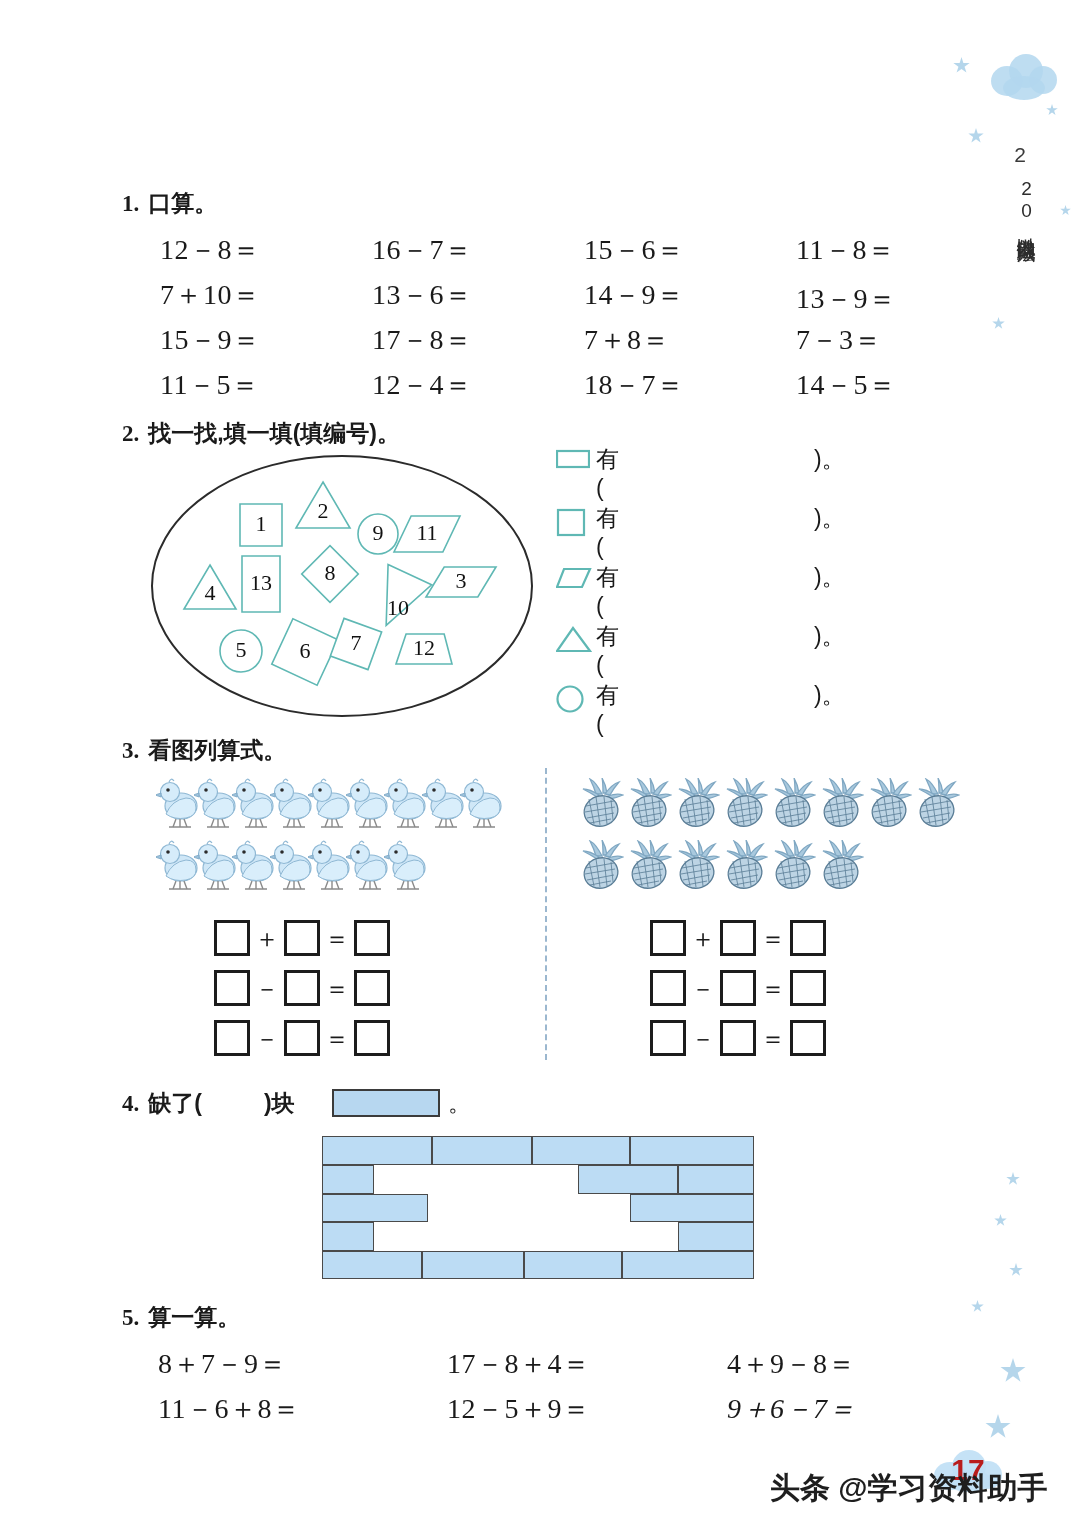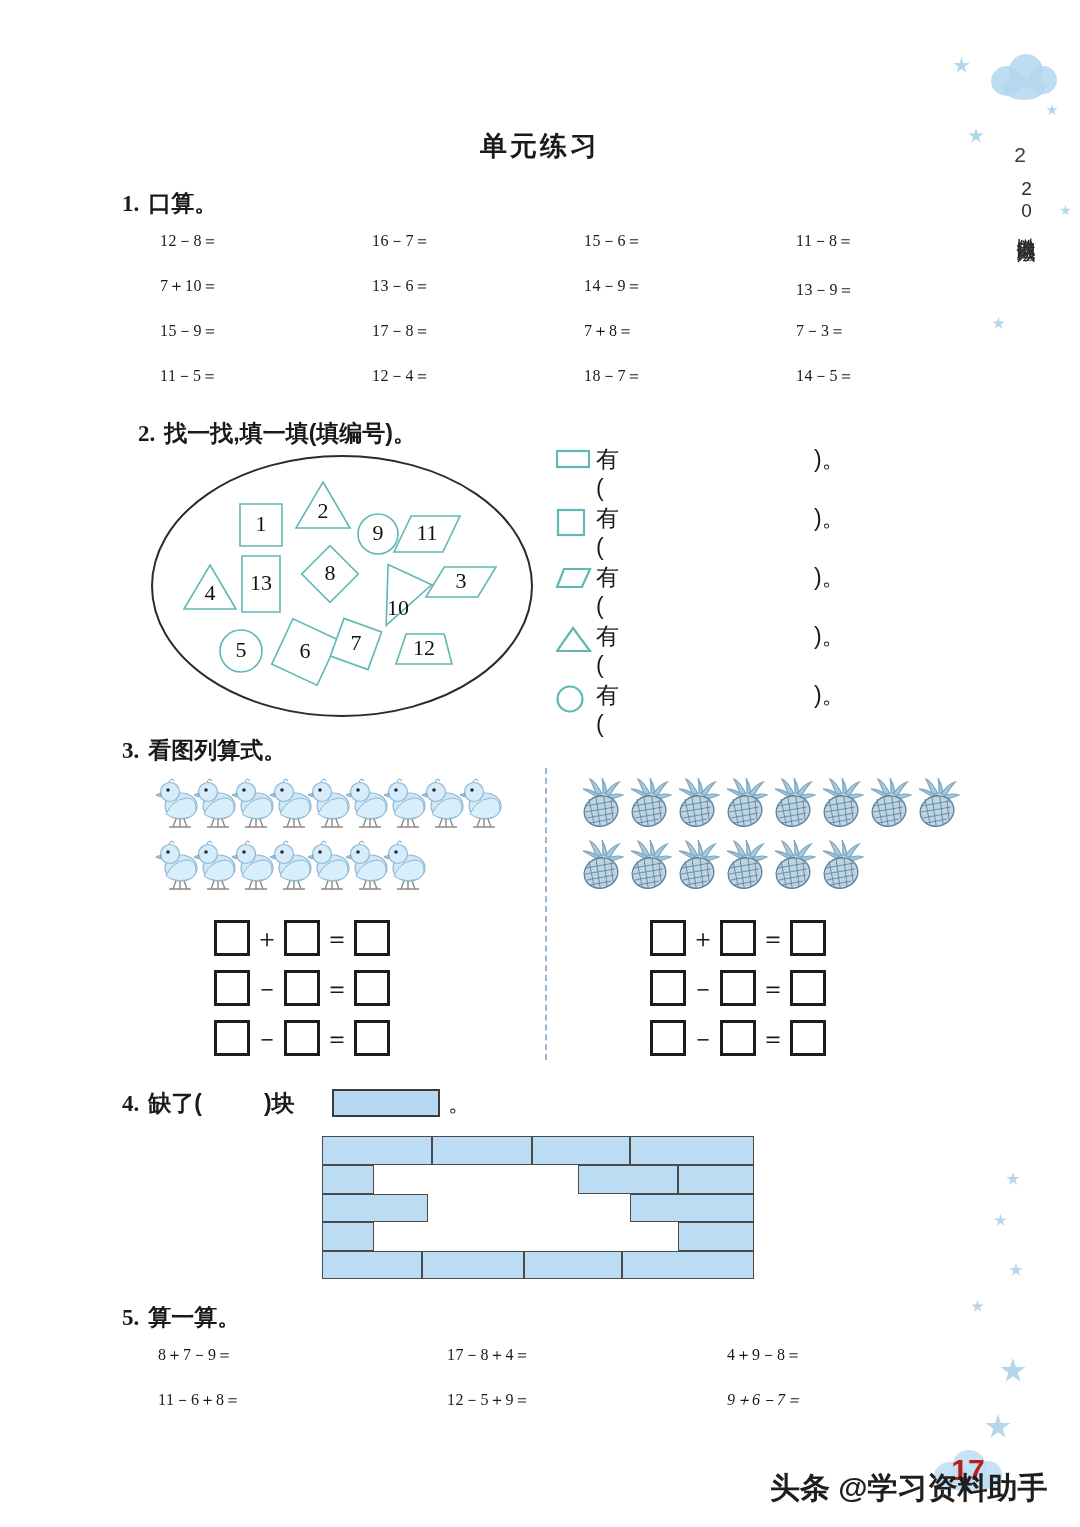--- a/index.html
+++ b/index.html
@@ -35,21 +35,21 @@
     font-size:27px;font-weight:bold;letter-spacing:3px;
     font-family:"Liberation Sans",sans-serif;
   }
   .q-head{
     position:absolute;font-size:23px;white-space:nowrap;
     font-family:"Liberation Sans",sans-serif;font-weight:bold;
   }
   .q-head .num{font-family:"Liberation Serif",serif;font-weight:bold;margin-right:9px;}
 
   
-  .eq{position:absolute;font-size:16px;white-space:nowrap;letter-spacing:.5px;}
+  .eq{position:absolute;font-size:28px;white-space:nowrap;letter-spacing:.5px;}
 
   
   .oval-wrap{position:absolute;left:148px;top:452px;width:388px;height:268px;}
   .shape-lbl{
     position:absolute;font-size:22px;font-family:"Liberation Serif",serif;
     color:#111;text-align:center;
   }
 
   
   .ansrow{position:absolute;height:38px;}
@@ -107,21 +107,20 @@
   <div class="star" style="left:968px;top:128px;width:16px;height:16px;"></div>
   <div class="star" style="left:1060px;top:205px;width:11px;height:11px;"></div>
   <div class="star" style="left:992px;top:317px;width:13px;height:13px;"></div>
   <div class="star" style="left:1006px;top:1172px;width:14px;height:14px;"></div>
   <div class="star" style="left:994px;top:1214px;width:13px;height:13px;"></div>
   <div class="star" style="left:1009px;top:1263px;width:14px;height:14px;"></div>
   <div class="star" style="left:971px;top:1300px;width:13px;height:13px;"></div>
   <div class="star" style="left:1000px;top:1358px;width:26px;height:26px;"></div>
   <div class="star" style="left:985px;top:1414px;width:26px;height:26px;"></div>
 
-  <div class="title">单元练习</div>
 
   <div class="q-head" style="left:122px;top:188px;">
     <span class="num">1.</span><span>口算。</span>
   </div>
 
   <div class="eq" style="left:160px;top:231px;">12－8＝</div>
   <div class="eq" style="left:160px;top:276px;">7＋10＝</div>
   <div class="eq" style="left:160px;top:321px;">15－9＝</div>
   <div class="eq" style="left:160px;top:366px;">11－5＝</div>
 
@@ -133,21 +132,21 @@
   <div class="eq" style="left:584px;top:231px;">15－6＝</div>
   <div class="eq" style="left:584px;top:276px;">14－9＝</div>
   <div class="eq" style="left:584px;top:321px;">7＋8＝</div>
   <div class="eq" style="left:584px;top:366px;">18－7＝</div>
 
   <div class="eq" style="left:796px;top:231px;">11－8＝</div>
   <div class="eq" style="left:796px;top:280px;">13－9＝</div>
   <div class="eq" style="left:796px;top:321px;">7－3＝</div>
   <div class="eq" style="left:796px;top:366px;">14－5＝</div>
 
-  <div class="q-head" style="left:122px;top:418px;margin-left:16px;">
+  <div class="q-head" style="left:122px;top:418px;">
     <span class="num">2.</span><span>找一找,填一填(填编号)。</span>
   </div>
 
   <div class="oval-wrap">
     <svg width="388" height="268" viewBox="0 0 388 268">
       <ellipse cx="194" cy="134" rx="190" ry="130" fill="#fff" stroke="#2b2b2b" stroke-width="2"></ellipse>
     </svg>
     <svg id="oval-shapes" width="388" height="268" viewBox="0 0 388 268" style="position:absolute;left:0;top:0;">
         <polygon points="92,52 134,52 134,94 92,94" fill="#fff" stroke="#5fb8b4" stroke-width="1.6"></polygon>
         <polygon points="175,30 202,76 148,76" fill="#fff" stroke="#5fb8b4" stroke-width="1.6"></polygon>

